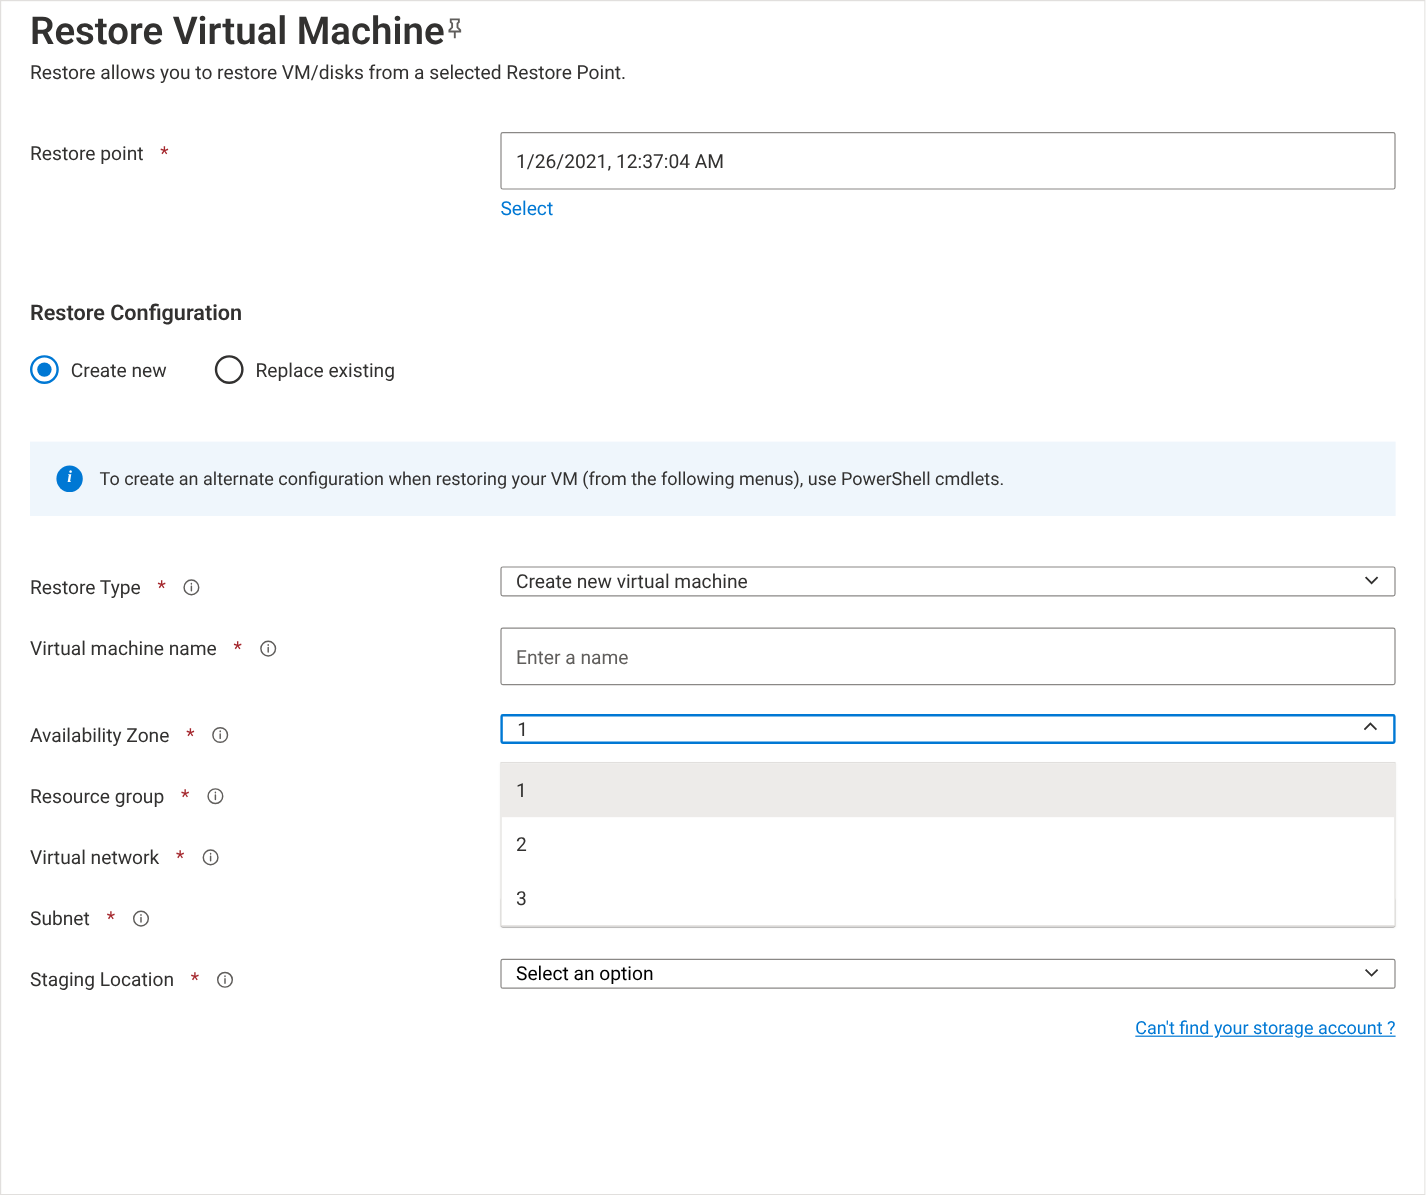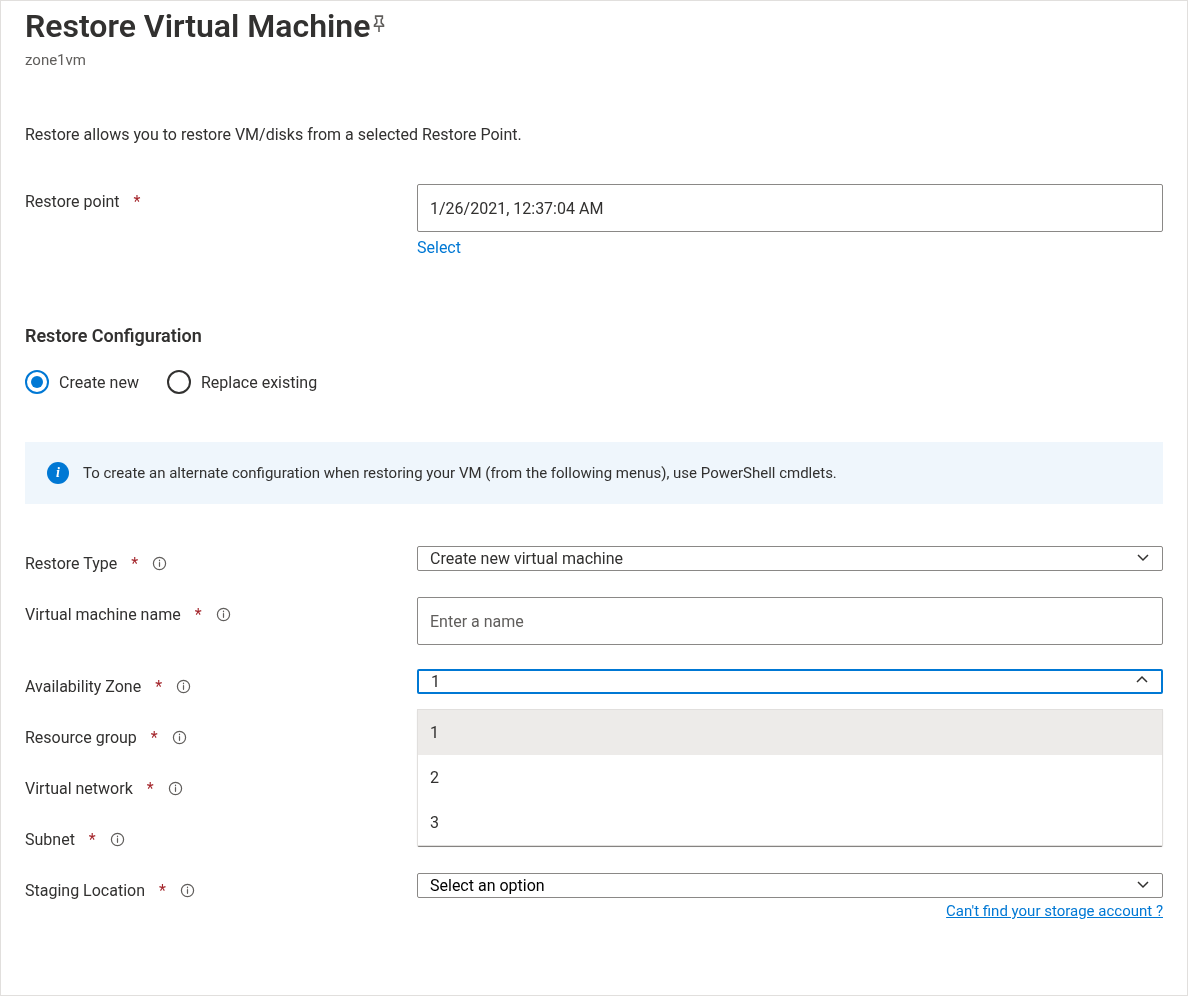--- a/index.html
+++ b/index.html
@@ -103,21 +103,21 @@
     }
     .section-heading {
       font-size: 18px;
       font-weight: 600;
       color: #323130;
       margin-top: 68px;
       margin-bottom: 24px;
     }
     .radio-group {
       display: flex;
-      gap: 28px;
+      gap: 40px;
       align-items: center;
       margin-bottom: 48px;
     }
     .radio-option {
       display: flex;
       align-items: center;
       gap: 10px;
       cursor: pointer;
     }
     .radio-circle {
@@ -217,42 +217,41 @@
       cursor: pointer;
     }
     .dropdown-item.selected {
       background: #edebe9;
     }
     .field-gap {
       margin-bottom: 24px;
     }
     .help-link-row {
       text-align: right;
-      margin-top: 4px;
+      margin-top: 24px;
     }
     .help-link {
       color: #0078d4;
       font-size: 15px;
       text-decoration: underline;
       cursor: pointer;
     }
   </style>
 </head>
 <body>
 
 <div class="container">
   <div class="header">
     <h1 class="page-title">Restore Virtual Machine</h1>
     <span class="pin-icon">
       <svg viewBox="0 0 16 16" fill="none" stroke="currentColor" stroke-width="1.4">
         <path d="M5 1h6v2l-1 1v3l2 2v1H4V9l2-2V4L5 3V1z M8 10v5"></path>
       </svg>
     </span>
   </div>
-  <div class="subtitle">zone1vm</div>
 
   <div class="description">Restore allows you to restore VM/disks from a selected Restore Point.</div>
 
   <div class="form-row">
     <div class="label-col">
       <span>Restore point</span>
       <span class="required">*</span>
     </div>
     <div class="input-col">
       <input type="text" class="text-input" readonly="" value="1/26/2021, 12:37:04 AM" style="">

